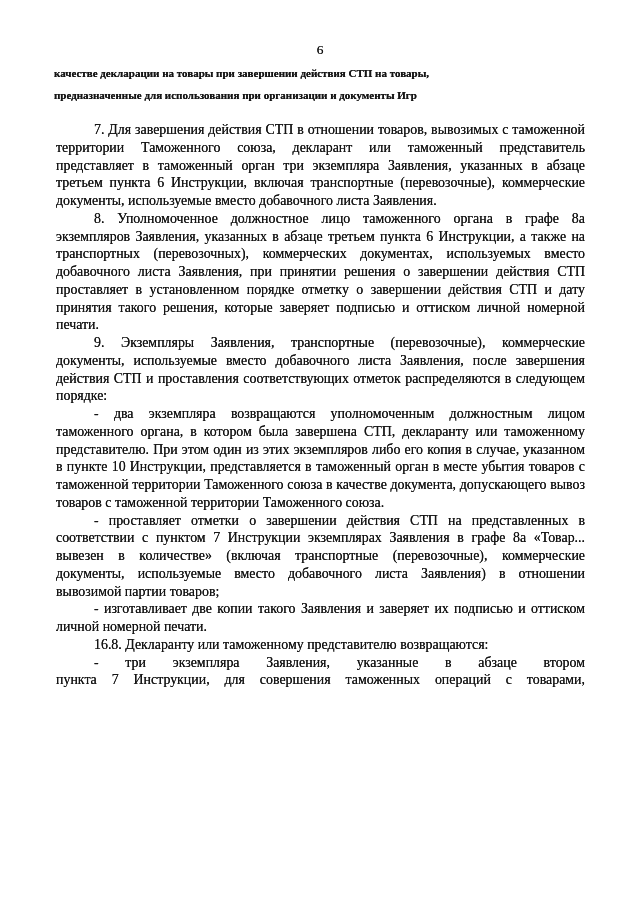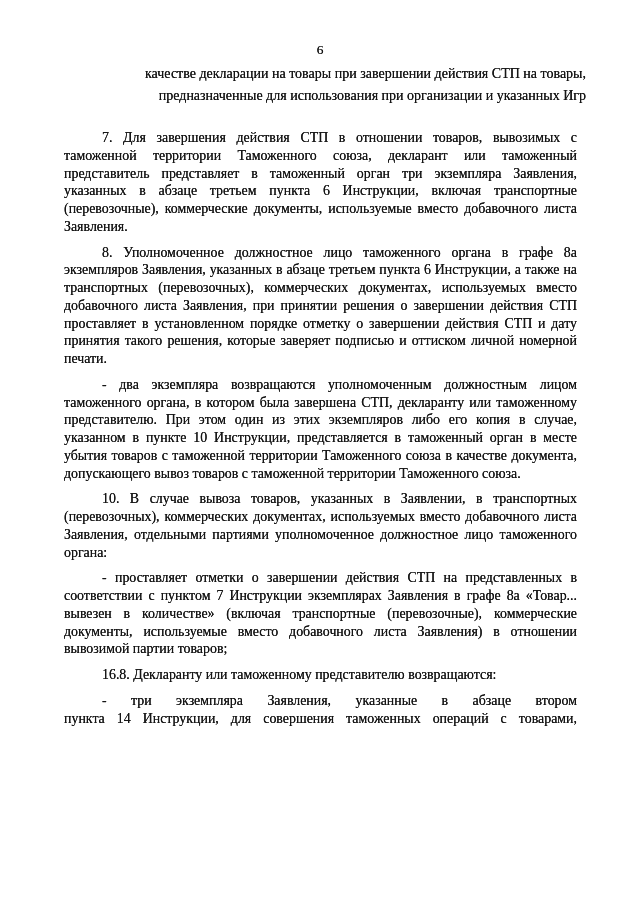--- a/index.html
+++ b/index.html
@@ -19,61 +19,62 @@
     width: 640px;
     text-align: center;
     font-size: 13.5px;
     text-shadow: 0 0 0.45px currentColor;
   }
   .heading {
     position: absolute;
     top: 63px;
     left: 54px;
     width: 532px;
-    text-align: right;
-    font-weight: normal;
-    font-size: 14px;
+    text-align: left;
+    font-weight: bold;
+    font-size: 11px;
     line-height: 21.8px;
     text-shadow: 0 0 0.3px currentColor;
   }
   .doc-body {
     position: absolute;
     top: 121px;
     left: 56px;
     width: 529px;
     font-size: 13.9px;
     line-height: 17.75px;
     text-align: justify;
     text-shadow: 0 0 0.4px currentColor;
   }
   .doc-body p {
-    margin: 8px;
+    margin: 0;
     padding: 0;
     text-indent: 38px;
   }
   .doc-body p.forced-lines {
     white-space: pre-line;
     text-align: justify;
     text-align-last: justify;
   }
 </style>
 </head>
 <body>
 
 <div class="page">
   <div class="pageno">6</div>
 
   <div class="heading">
     <div>качестве декларации на товары при завершении действия СТП на товары,</div>
-    <div>предназначенные для использования при организации и указанных Игр</div>
+    <div>предназначенные для использования при организации и документы Игр</div>
   </div>
 
   <div class="doc-body" id="doc-body">
       <p>7. Для завершения действия СТП в отношении товаров, вывозимых с таможенной территории Таможенного союза, декларант или таможенный представитель представляет в таможенный орган три экземпляра Заявления, указанных в абзаце третьем пункта 6 Инструкции, включая транспортные (перевозочные), коммерческие документы, используемые вместо добавочного листа Заявления.</p>
       <p>8. Уполномоченное должностное лицо таможенного органа в графе 8а экземпляров Заявления, указанных в абзаце третьем пункта 6 Инструкции, а также на транспортных (перевозочных), коммерческих документах, используемых вместо добавочного листа Заявления, при принятии решения о завершении действия СТП проставляет в установленном порядке отметку о завершении действия СТП и дату принятия такого решения, которые заверяет подписью и оттиском личной номерной печати.</p>
+      <p>9. Экземпляры Заявления, транспортные (перевозочные), коммерческие документы, используемые вместо добавочного листа Заявления, после завершения действия СТП и проставления соответствующих отметок распределяются в следующем порядке:</p>
       <p>- два экземпляра возвращаются уполномоченным должностным лицом таможенного органа, в котором была завершена СТП, декларанту или таможенному представителю. При этом один из этих экземпляров либо его копия в случае, указанном в пункте 10 Инструкции, представляется в таможенный орган в месте убытия товаров с таможенной территории Таможенного союза в качестве документа, допускающего вывоз товаров с таможенной территории Таможенного союза.</p>
-      <p>10. В случае вывоза товаров, указанных в Заявлении, в транспортных (перевозочных), коммерческих документах, используемых вместо добавочного листа Заявления, отдельными партиями уполномоченное должностное лицо таможенного органа:</p>
       <p>- проставляет отметки о завершении действия СТП на представленных в соответствии с пунктом 7 Инструкции экземплярах Заявления в графе 8а «Товар... вывезен в количестве» (включая транспортные (перевозочные), коммерческие документы, используемые вместо добавочного листа Заявления) в отношении вывозимой партии товаров;</p>
+      <p>- изготавливает две копии такого Заявления и заверяет их подписью и оттиском личной номерной печати.</p>
       <p>16.8. Декларанту или таможенному представителю возвращаются:</p>
       <p class="forced-lines">- три экземпляра Заявления, указанные в абзаце втором
-пункта 14 Инструкции, для совершения таможенных операций с товарами,</p>
+пункта 7 Инструкции, для совершения таможенных операций с товарами,</p>
     </div>
 </div>
 
 </body></html>

